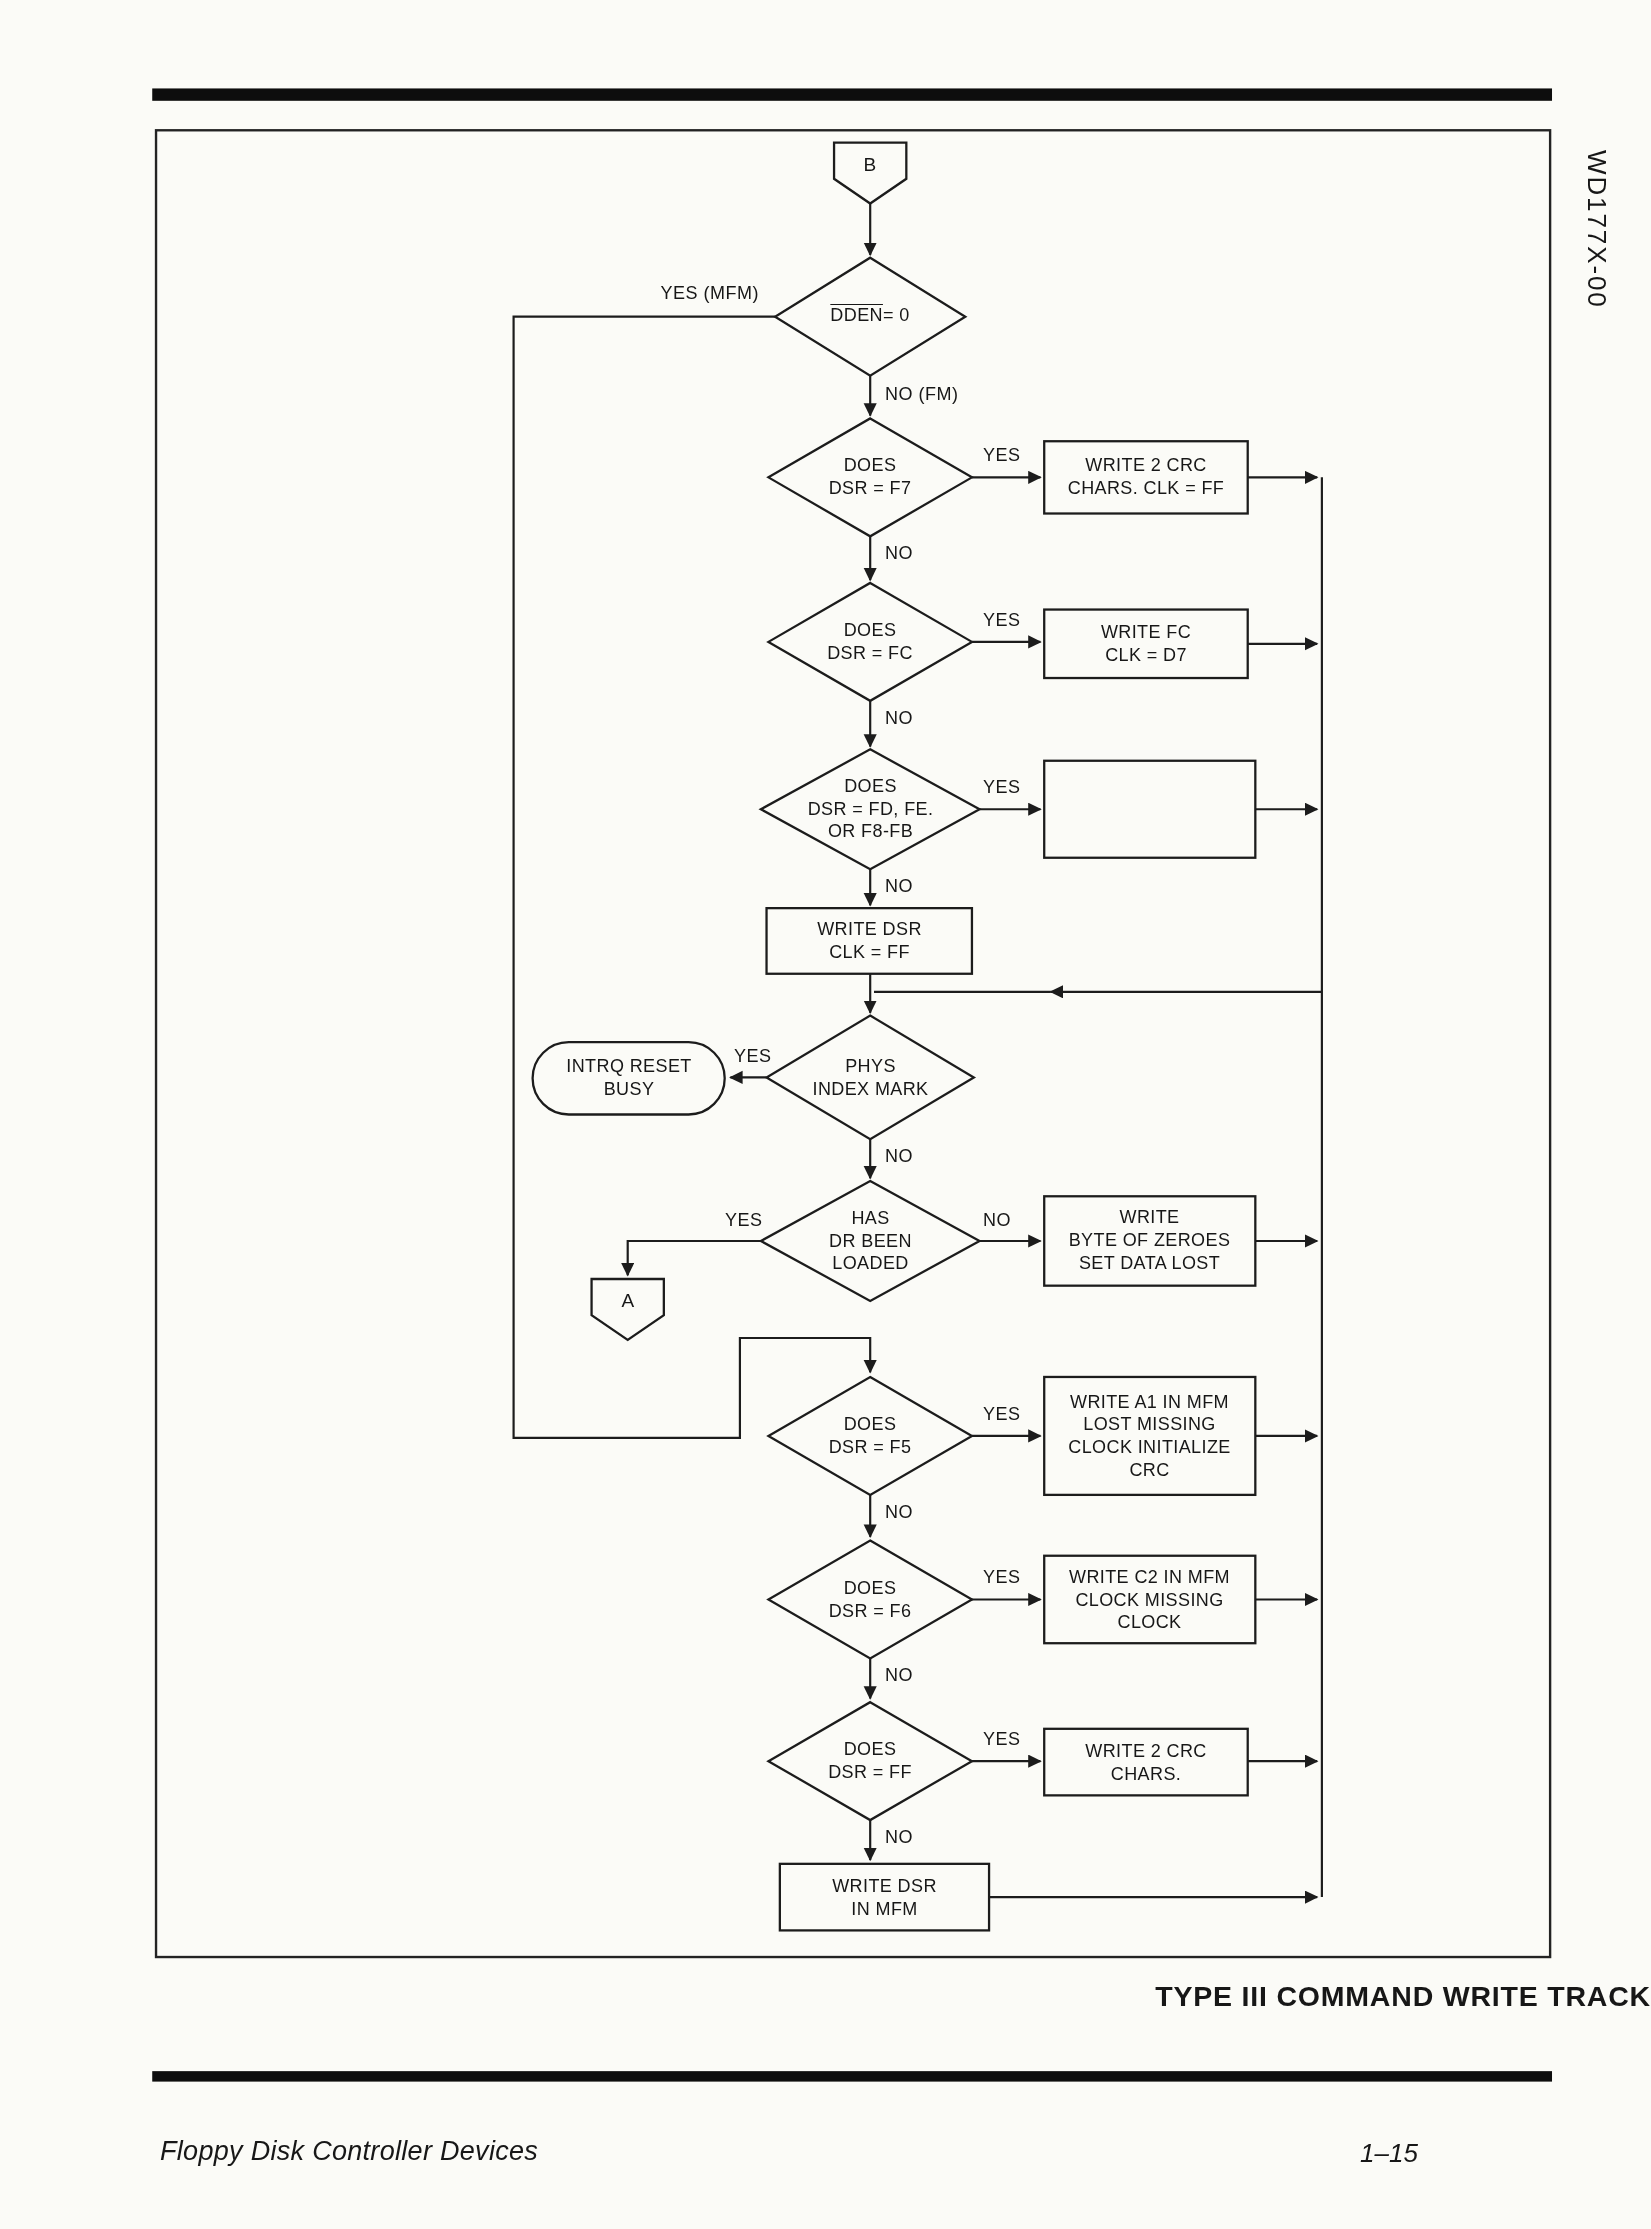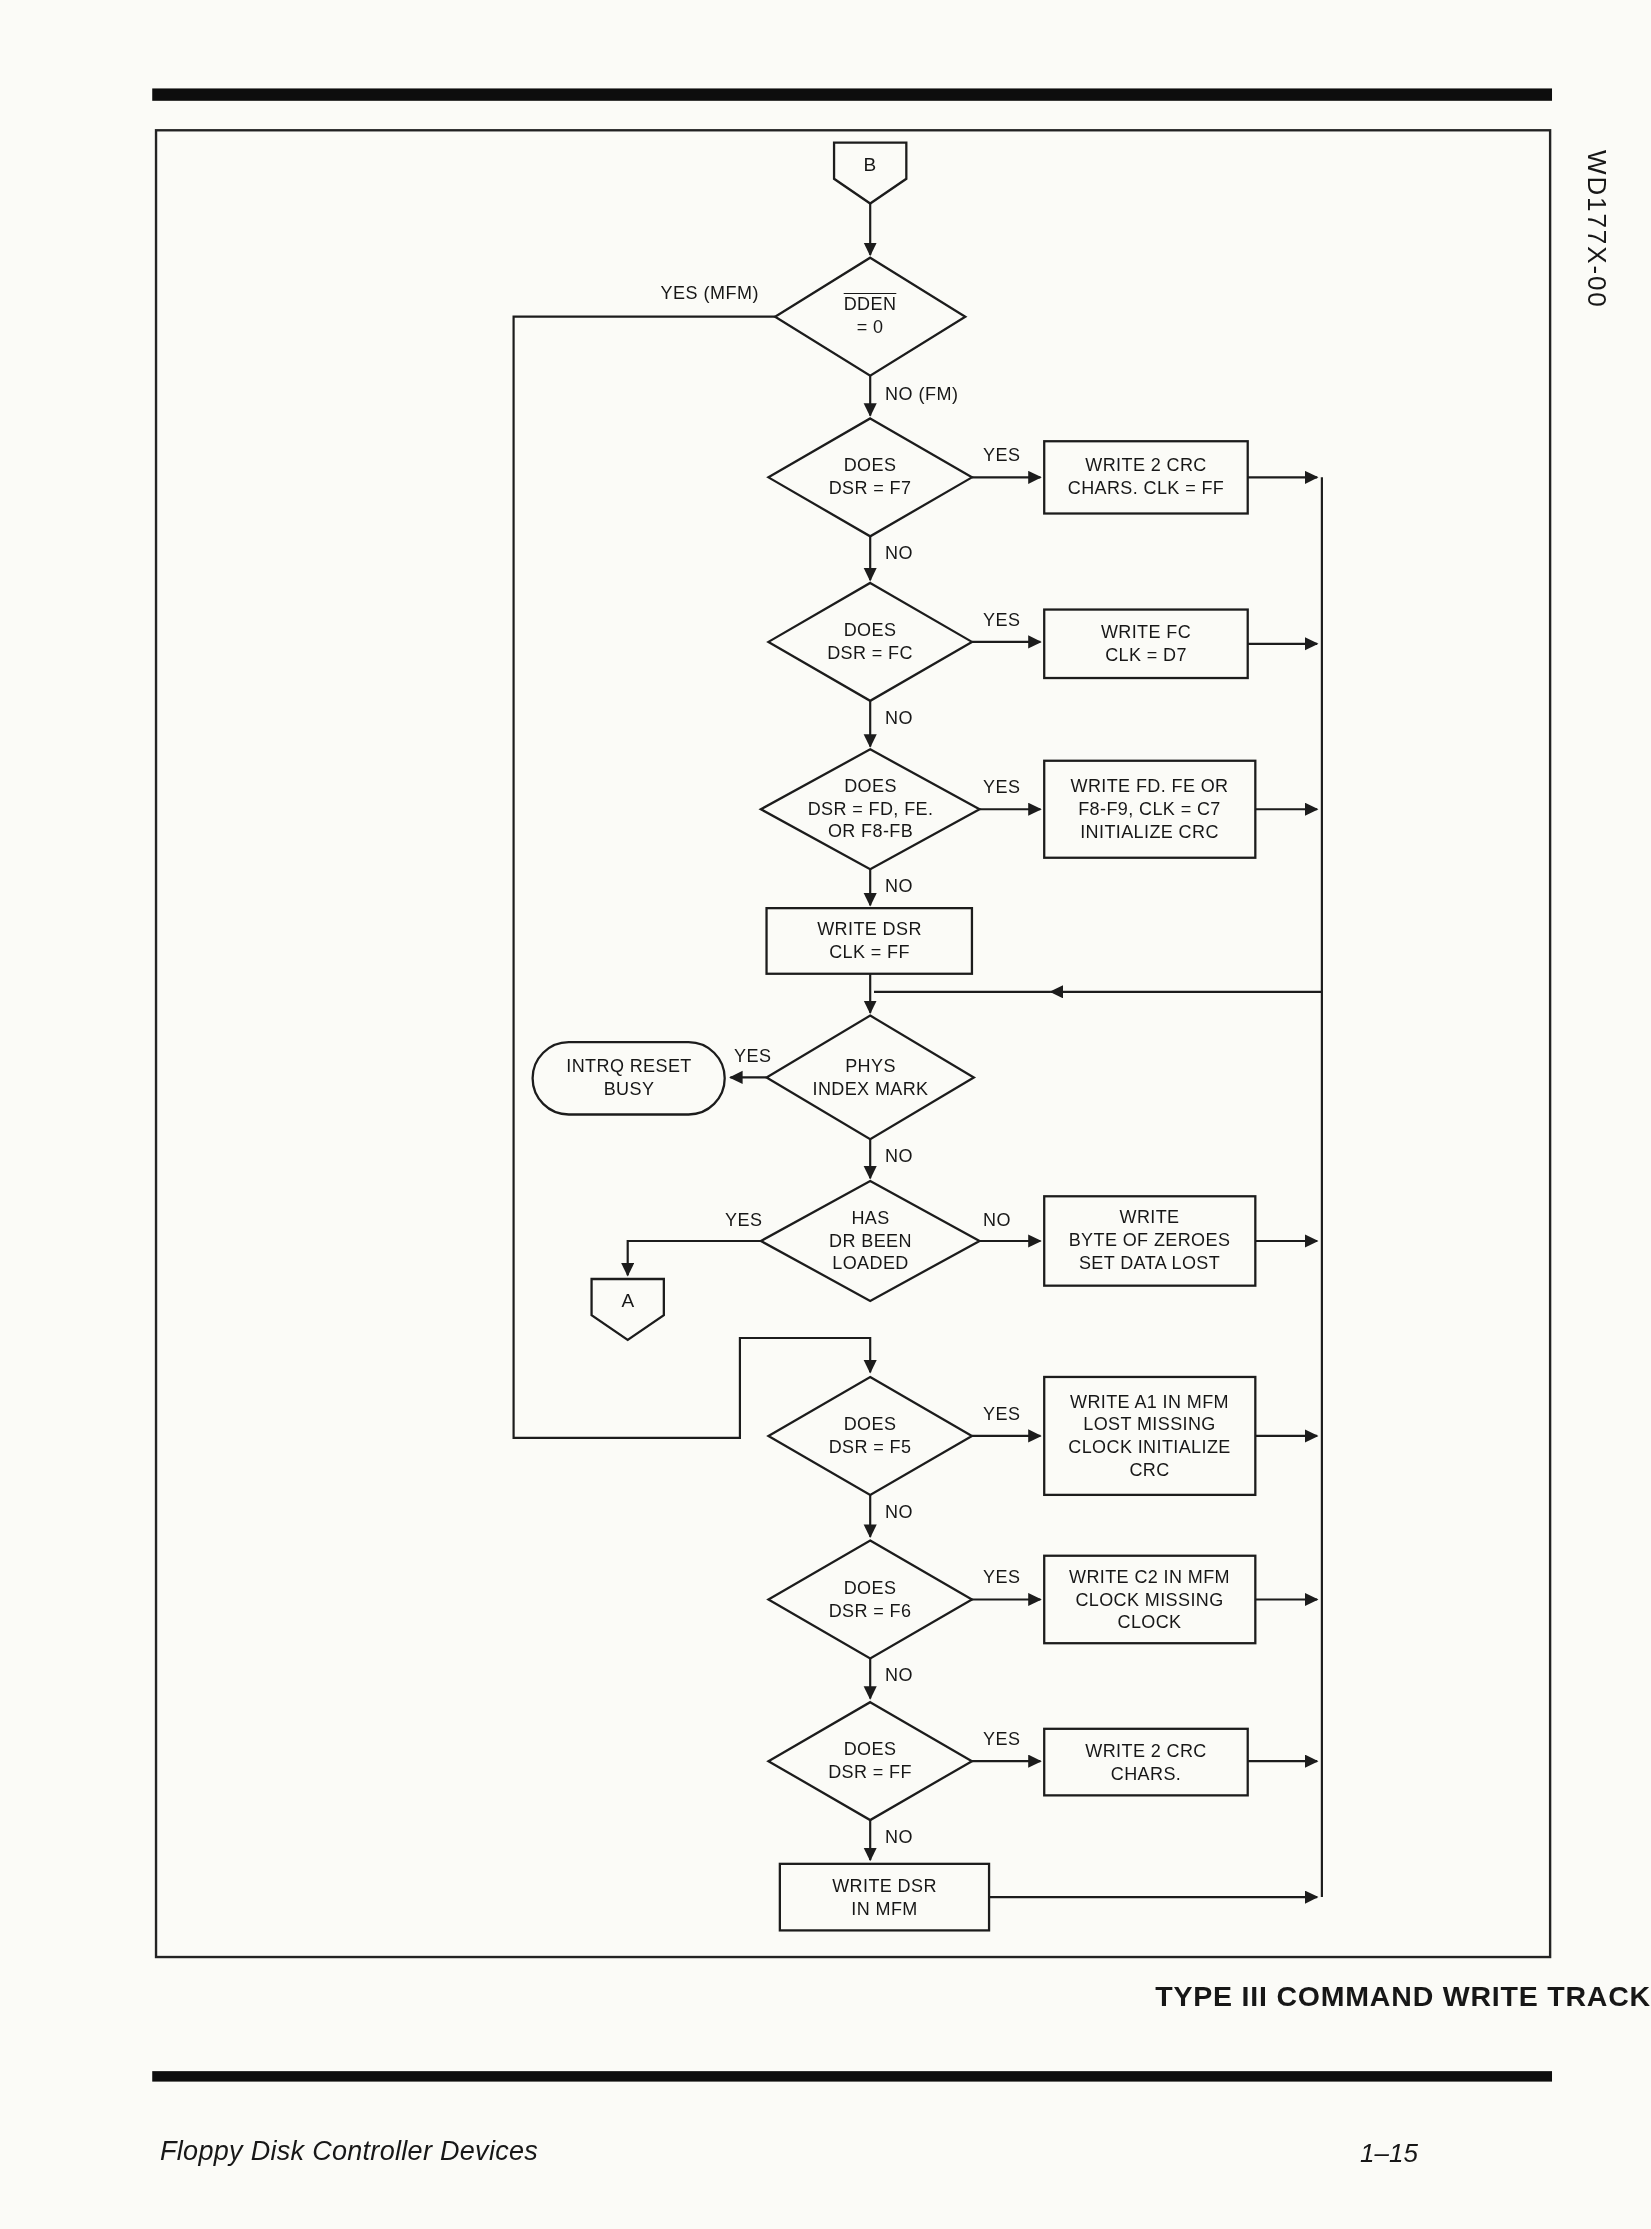--- a/index.html
+++ b/index.html
@@ -8,21 +8,21 @@
     position:relative;width:1651px;height:2229px;margin:0 auto;
     background:#fbfbf7;color:#171717;
     font-family:"Liberation Sans",sans-serif;overflow:hidden
   }
   svg.chart{position:absolute;left:0;top:0;display:block}
   .lbl{
     position:absolute;display:flex;align-items:center;justify-content:center;
     text-align:center;white-space:pre-line;font-size:18px;line-height:1.26;
     letter-spacing:0.4px;color:#171717
   }
-  .stack{flex-direction:column}
+  .stack{}
   .tag{position:absolute;font-size:18px;letter-spacing:0.5px;color:#171717;white-space:nowrap}
   .tr{text-align:right}
   .ovl{text-decoration:overline}
   .caption{
     position:absolute;left:0;top:1980px;width:1651px;text-align:right;
     font-weight:bold;font-size:28.5px;letter-spacing:0.8px
   }
   .footer-left{position:absolute;left:160px;top:2136px;font-style:italic;font-weight:normal;font-size:27px;letter-spacing:0.3px}
   .footer-right{position:absolute;left:1360px;top:2138px;width:171px;text-align:left;font-style:italic;font-size:26px}
   .side{position:absolute;left:1581px;top:150px;writing-mode:vertical-rl;font-size:26px;letter-spacing:1.9px}
@@ -143,23 +143,20 @@
 DSR = FC</div>
   <div class="tag" style="left:983px;top:610px">YES</div>
   <div class="lbl" style="left:1044px;top:610px;width:204px;height:68px">WRITE FC
 CLK = D7</div>
   <div class="tag" style="left:885px;top:708px">NO</div>
 
   <div class="lbl" style="left:761px;top:749px;width:219px;height:120px">DOES
 DSR = FD, FE.
 OR F8-FB</div>
   <div class="tag" style="left:983px;top:777px">YES</div>
-  <div class="lbl" style="left:1044px;top:761px;width:211px;height:97px">WRITE FD. FE OR
-F8-F9, CLK = C7
-INITIALIZE CRC</div>
   <div class="tag" style="left:885px;top:876px">NO</div>
 
   <div class="lbl" style="left:767px;top:908px;width:205px;height:66px">WRITE DSR
 CLK = FF</div>
 
   <div class="lbl" style="left:767px;top:1016px;width:207px;height:124px">PHYS
 INDEX MARK</div>
   <div class="tag" style="left:734px;top:1046px">YES</div>
   <div class="lbl" style="left:533px;top:1042px;width:192px;height:72px">INTRQ RESET
 BUSY</div>

